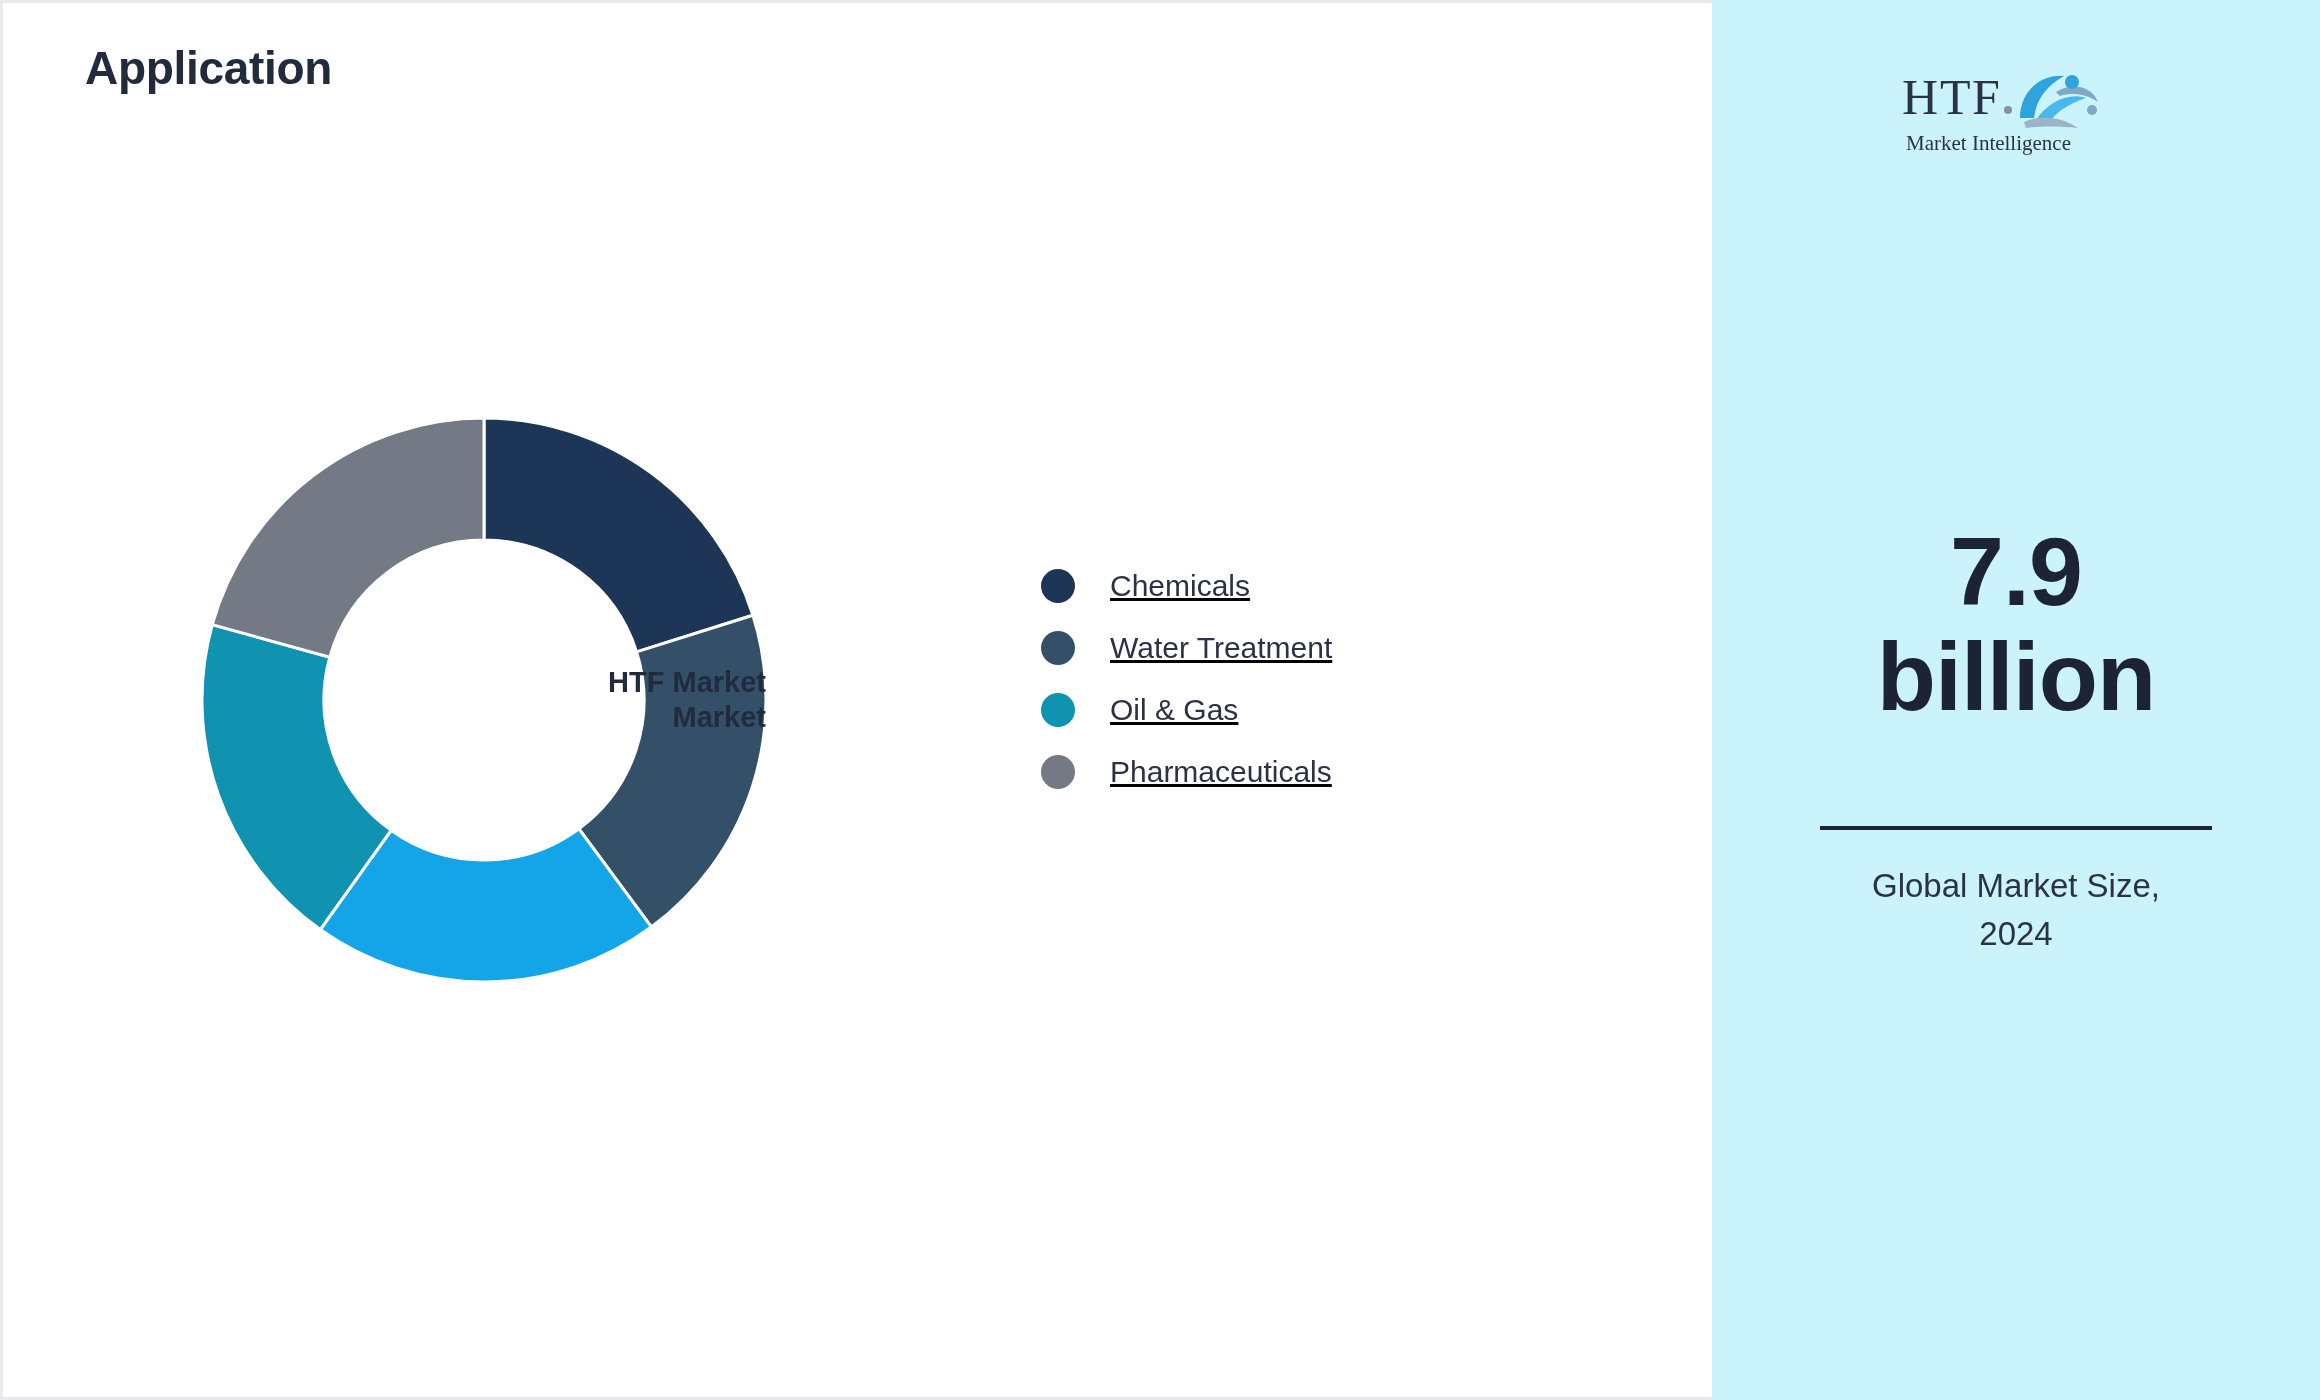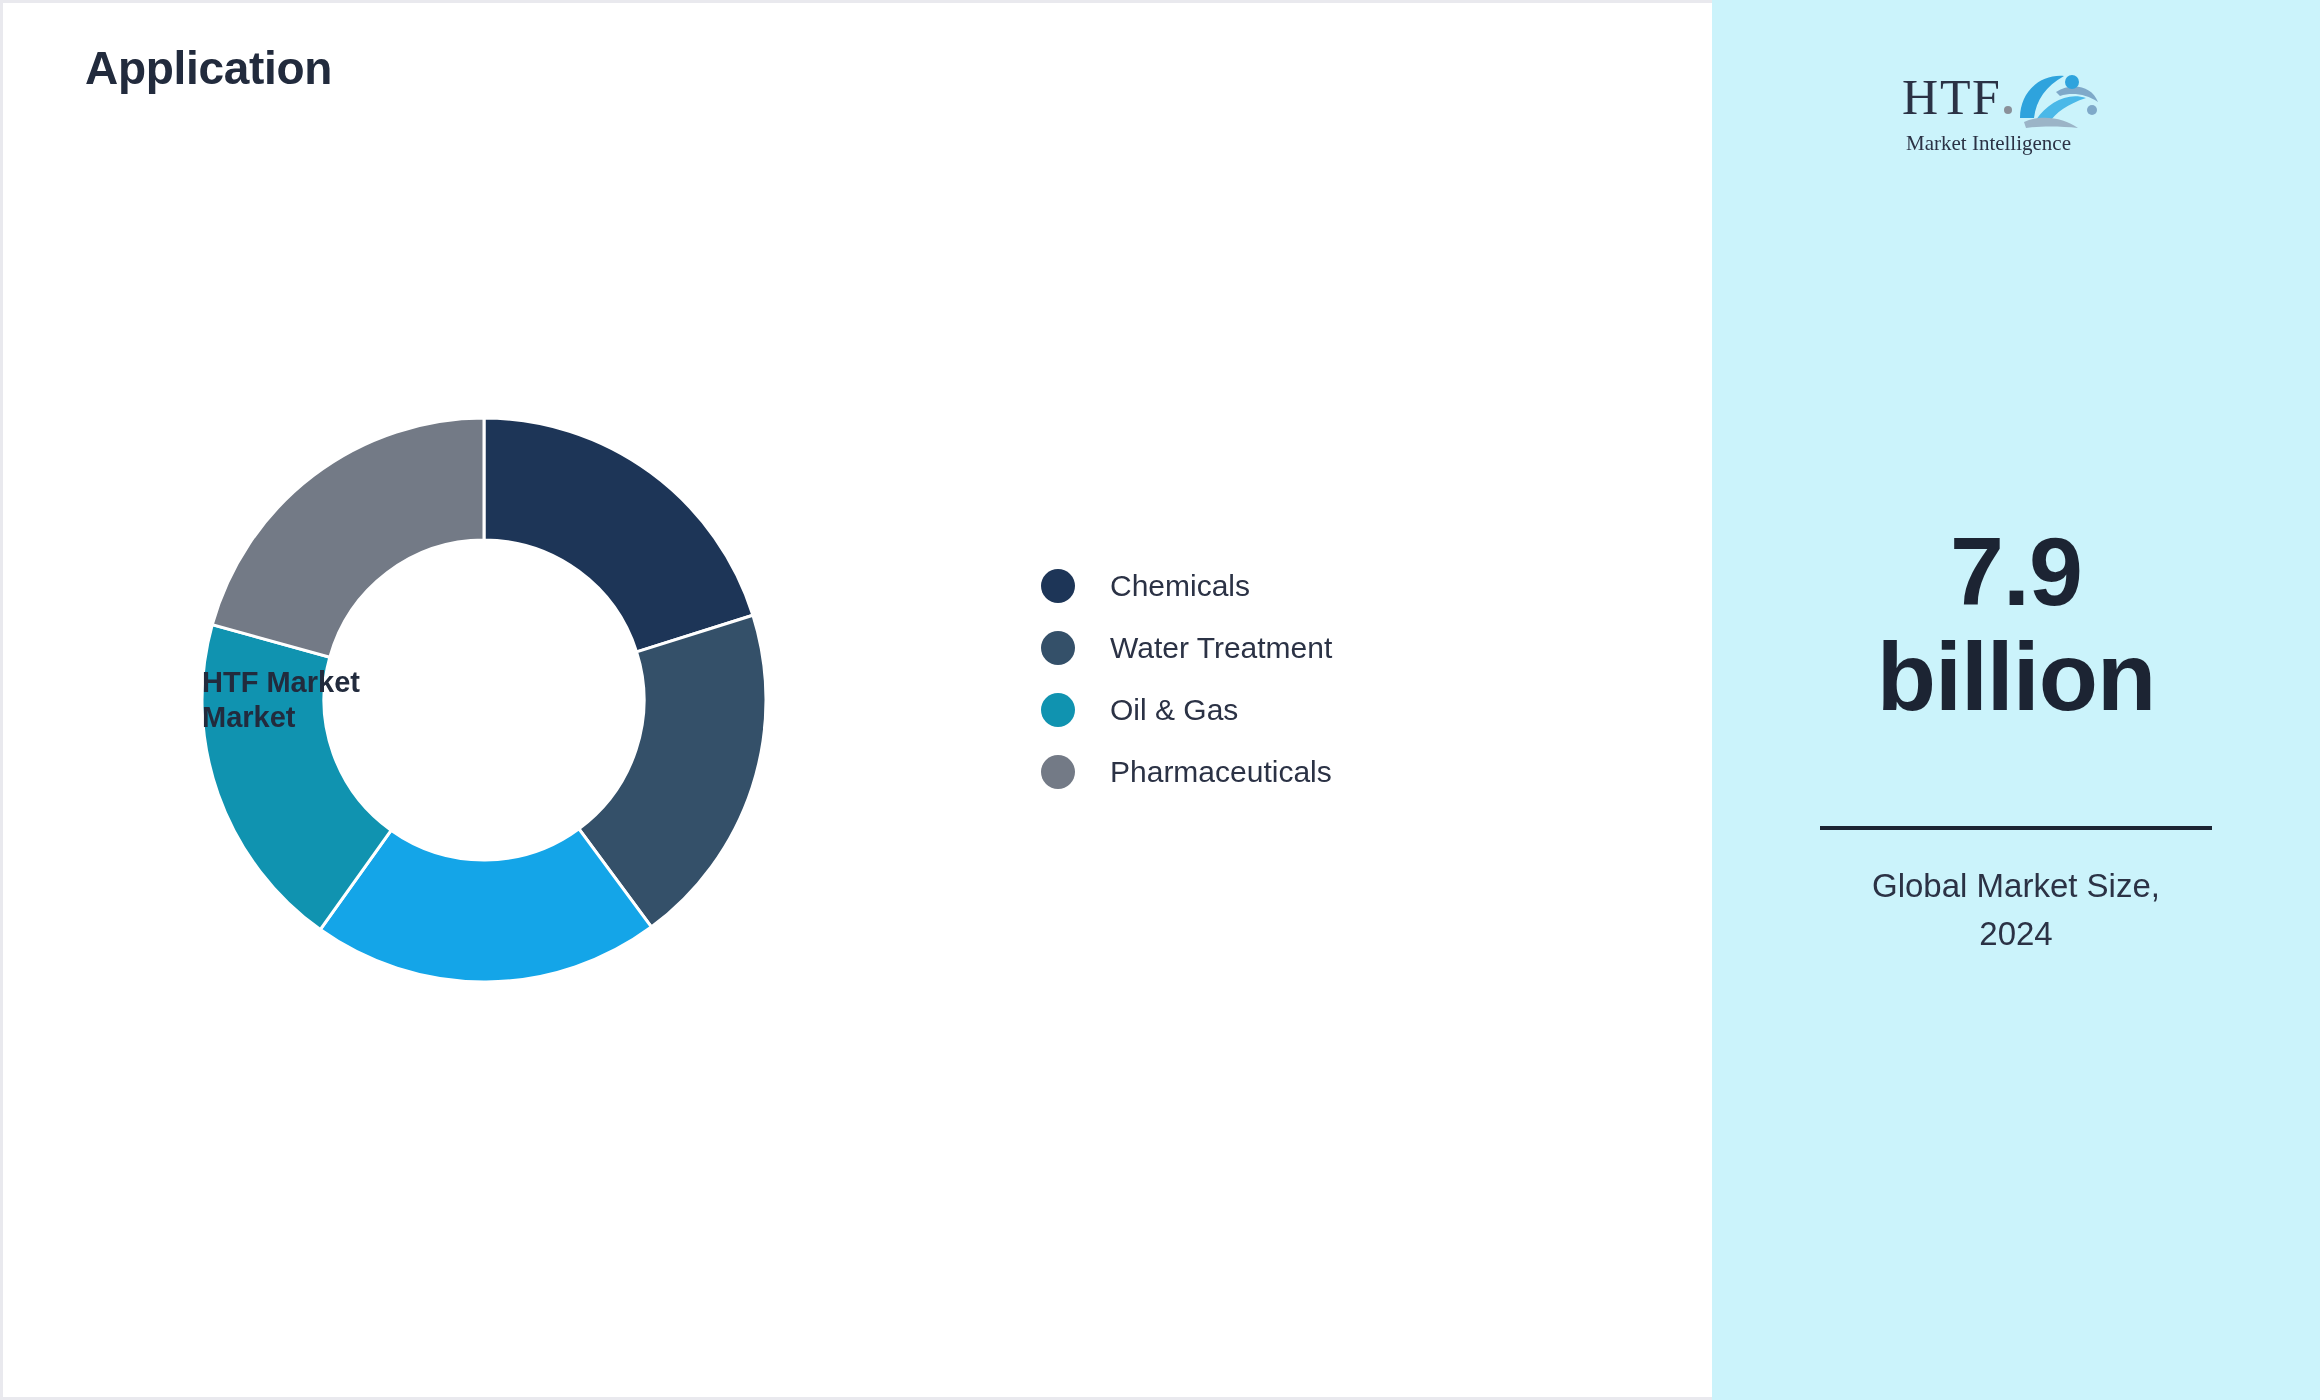--- a/index.html
+++ b/index.html
@@ -54,39 +54,40 @@
   }
   .donut-svg { display: block; width: 564px; height: 564px; }
   .donut-center-text {
     position: absolute;
     left: 0;
     top: 0;
     width: 564px;
     height: 564px;
     display: flex;
     flex-direction: column;
-    align-items: flex-start;
+    align-items: flex-end;
     justify-content: center;
     pointer-events: none;
   }
   .donut-center-text .line {
     font-size: 29px;
     font-weight: bold;
     color: #222b3d;
     line-height: 1.22;
     text-align: center;
   }
   
   .legend {
     position: absolute;
     left: 1038px;
     top: 552px;
     display: flex;
     flex-direction: column;
     gap: 0px;
+    text-decoration: underline;
   }
   .legend-item {
     display: flex;
     align-items: center;
     height: 62px;
   }
   .legend-swatch {
     width: 34px;
     height: 34px;
     border-radius: 50%;

